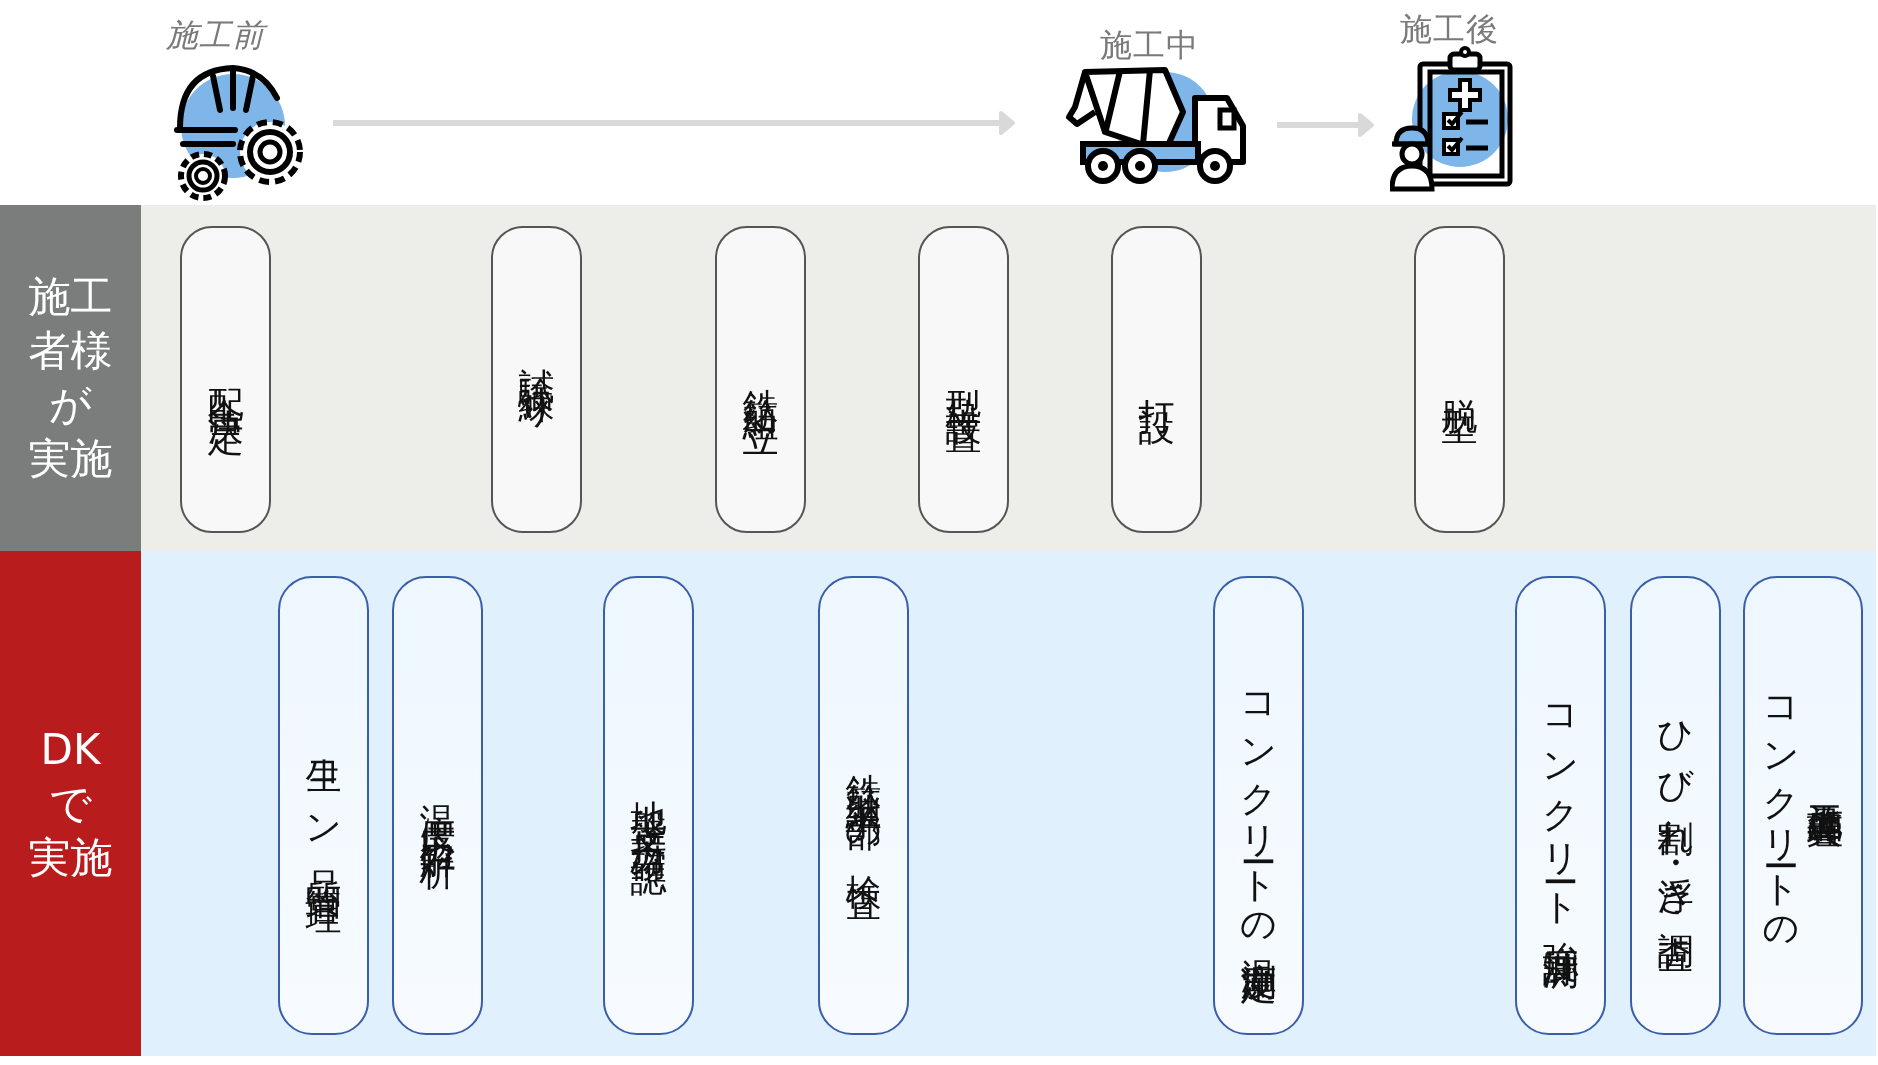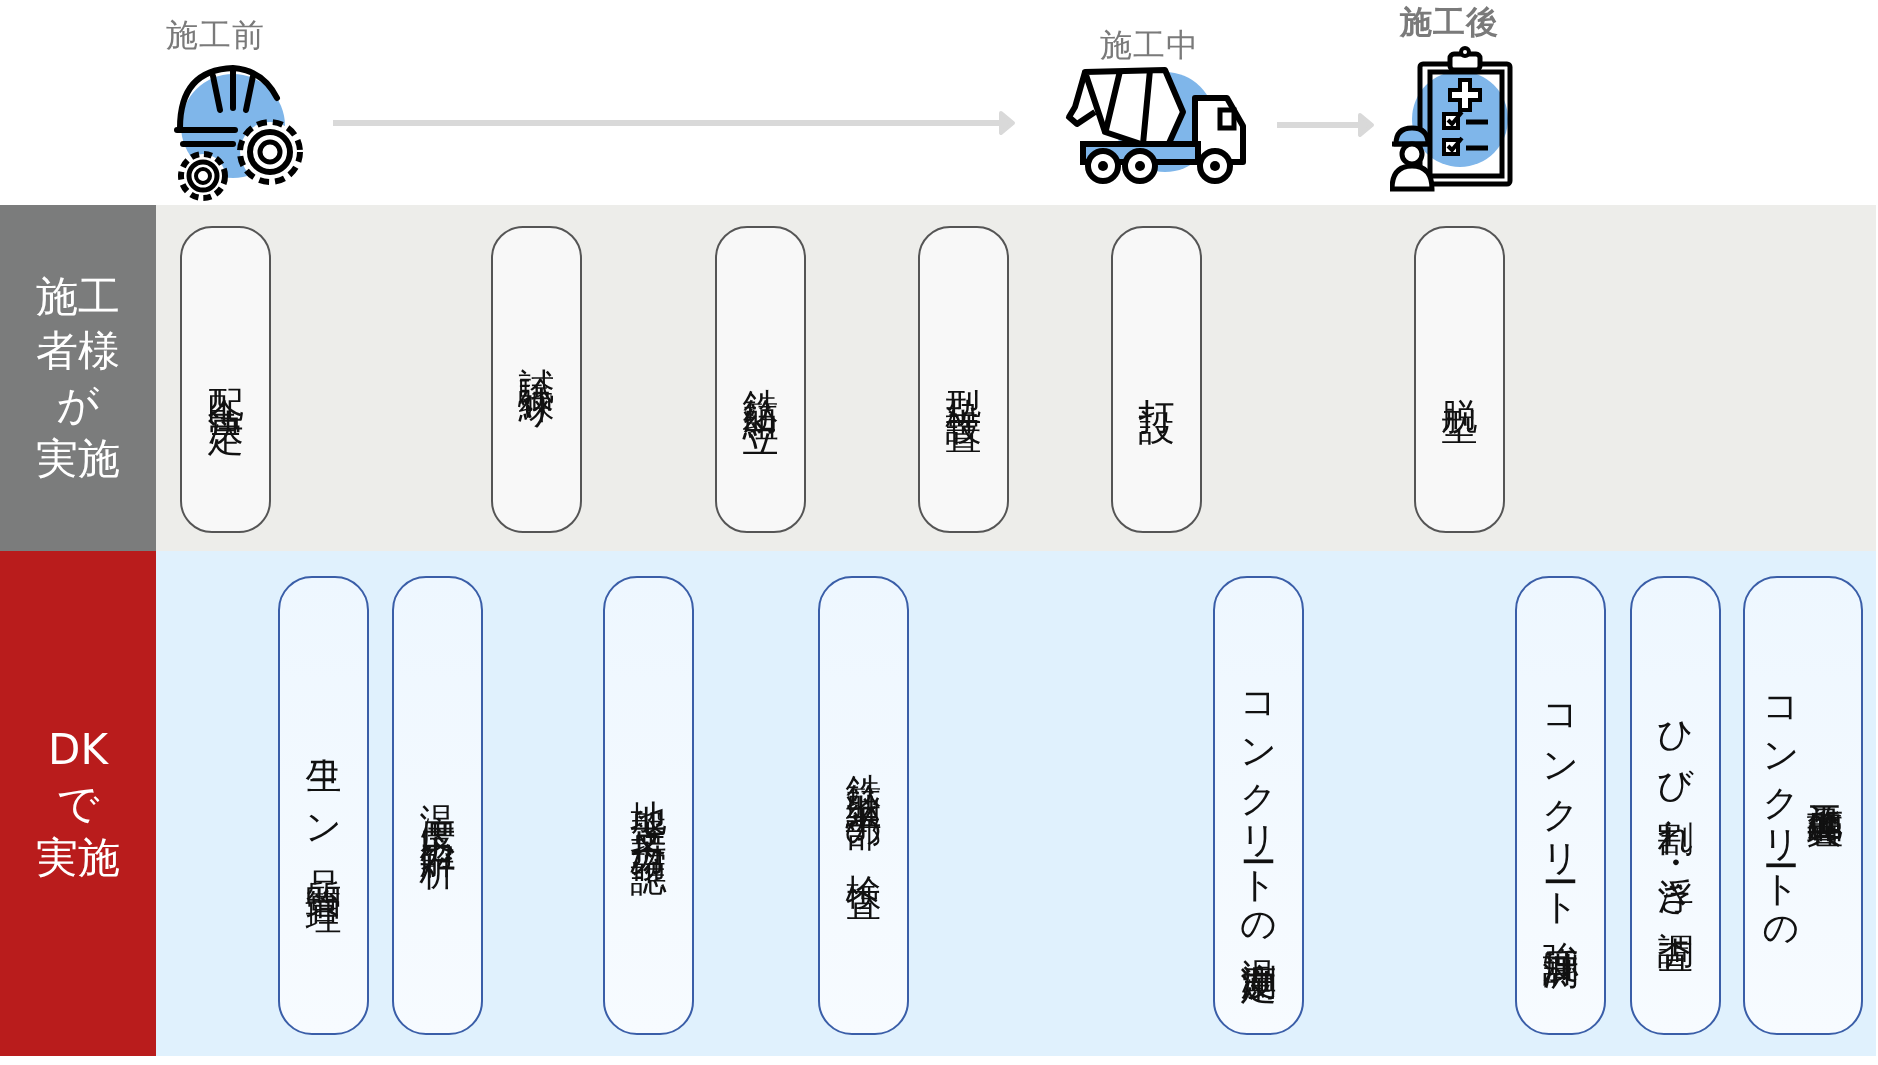--- a/index.html
+++ b/index.html
@@ -4,37 +4,37 @@
 <style>
   html, body { margin:0; padding:0; background:#ffffff; }
   body { width:1878px; height:1065px; position:relative; overflow:hidden;
          font-family:"DejaVu Sans", "Liberation Sans", sans-serif; }
   .phase-label { position:absolute; color:#7a7a7a; font-size:32px; letter-spacing:1px; white-space:nowrap; }
   .icon { position:absolute; }
   .arrow { position:absolute; }
   .band { position:absolute; left:0; width:1876px; }
   .band-top { top:205px; height:346px; background:#ededea; }
   .band-bottom { top:551px; height:505px; background:#e0f1fd; }
-  .row-head { position:absolute; left:0; top:0; width:156px; height:100%;
+  .row-head { position:absolute; left:0; top:0; width:141px; height:100%;
               display:flex; align-items:center; justify-content:center; color:#ffffff; text-align:center; }
   .row-head.gray { background:#7b7c7c; }
   .row-head.blue { background:#b91c1c; }
   .row-head span { display:block; font-size:42px; line-height:54px; font-weight:500; }
   .pill { position:absolute; box-sizing:border-box; display:flex; align-items:center; justify-content:center; }
   .pill.top { top:21px; height:307px; width:91px; border:2.5px solid #555; border-radius:32px; background:#f8f8f8; }
   .pill.bottom { top:25px; height:459px; width:91px; border:2.5px solid #3a5ea8; border-radius:34px;
                  background:linear-gradient(180deg,#eef7ff,#f7fbff); }
   .vtext { writing-mode:vertical-rl; text-orientation:upright; color:#111; font-size:36px; letter-spacing:10px; line-height:44px; font-weight:500; }
 </style>
 </head>
 <body>
 
-<div class="phase-label" style="left:166px; top:14px;">施工前</div>
+<div class="phase-label" style="left:166px; top:14px;font-style:italic;">施工前</div>
 <div class="phase-label" style="left:1100px; top:24px;">施工中</div>
-<div class="phase-label" style="left:1400px; top:1px;font-weight:bold;">施工後</div>
+<div class="phase-label" style="left:1400px; top:8px;">施工後</div>
 
 <svg class="icon" style="left:155px; top:58px;" width="160" height="150" viewBox="0 0 160 150">
   <circle cx="78" cy="68" r="52" fill="#7fb6ea"></circle>
   <path d="M25 70 Q25 12 78 10 Q108 12 122 40" fill="none" stroke="#000" stroke-width="6" stroke-linecap="round"></path>
   <path d="M58 18 L65 52 M78 12 L78 50 M98 18 L91 52" stroke="#000" stroke-width="6" stroke-linecap="round"></path>
   <line x1="22" y1="72" x2="80" y2="72" stroke="#000" stroke-width="6" stroke-linecap="round"></line>
   <line x1="28" y1="86" x2="78" y2="86" stroke="#000" stroke-width="6" stroke-linecap="round"></line>
   <g transform="translate(115,94)">
     <circle r="30" fill="#fff" stroke="#000" stroke-width="6" stroke-dasharray="10 6"></circle>
     <circle r="20" fill="#fff" stroke="#000" stroke-width="6"></circle>

